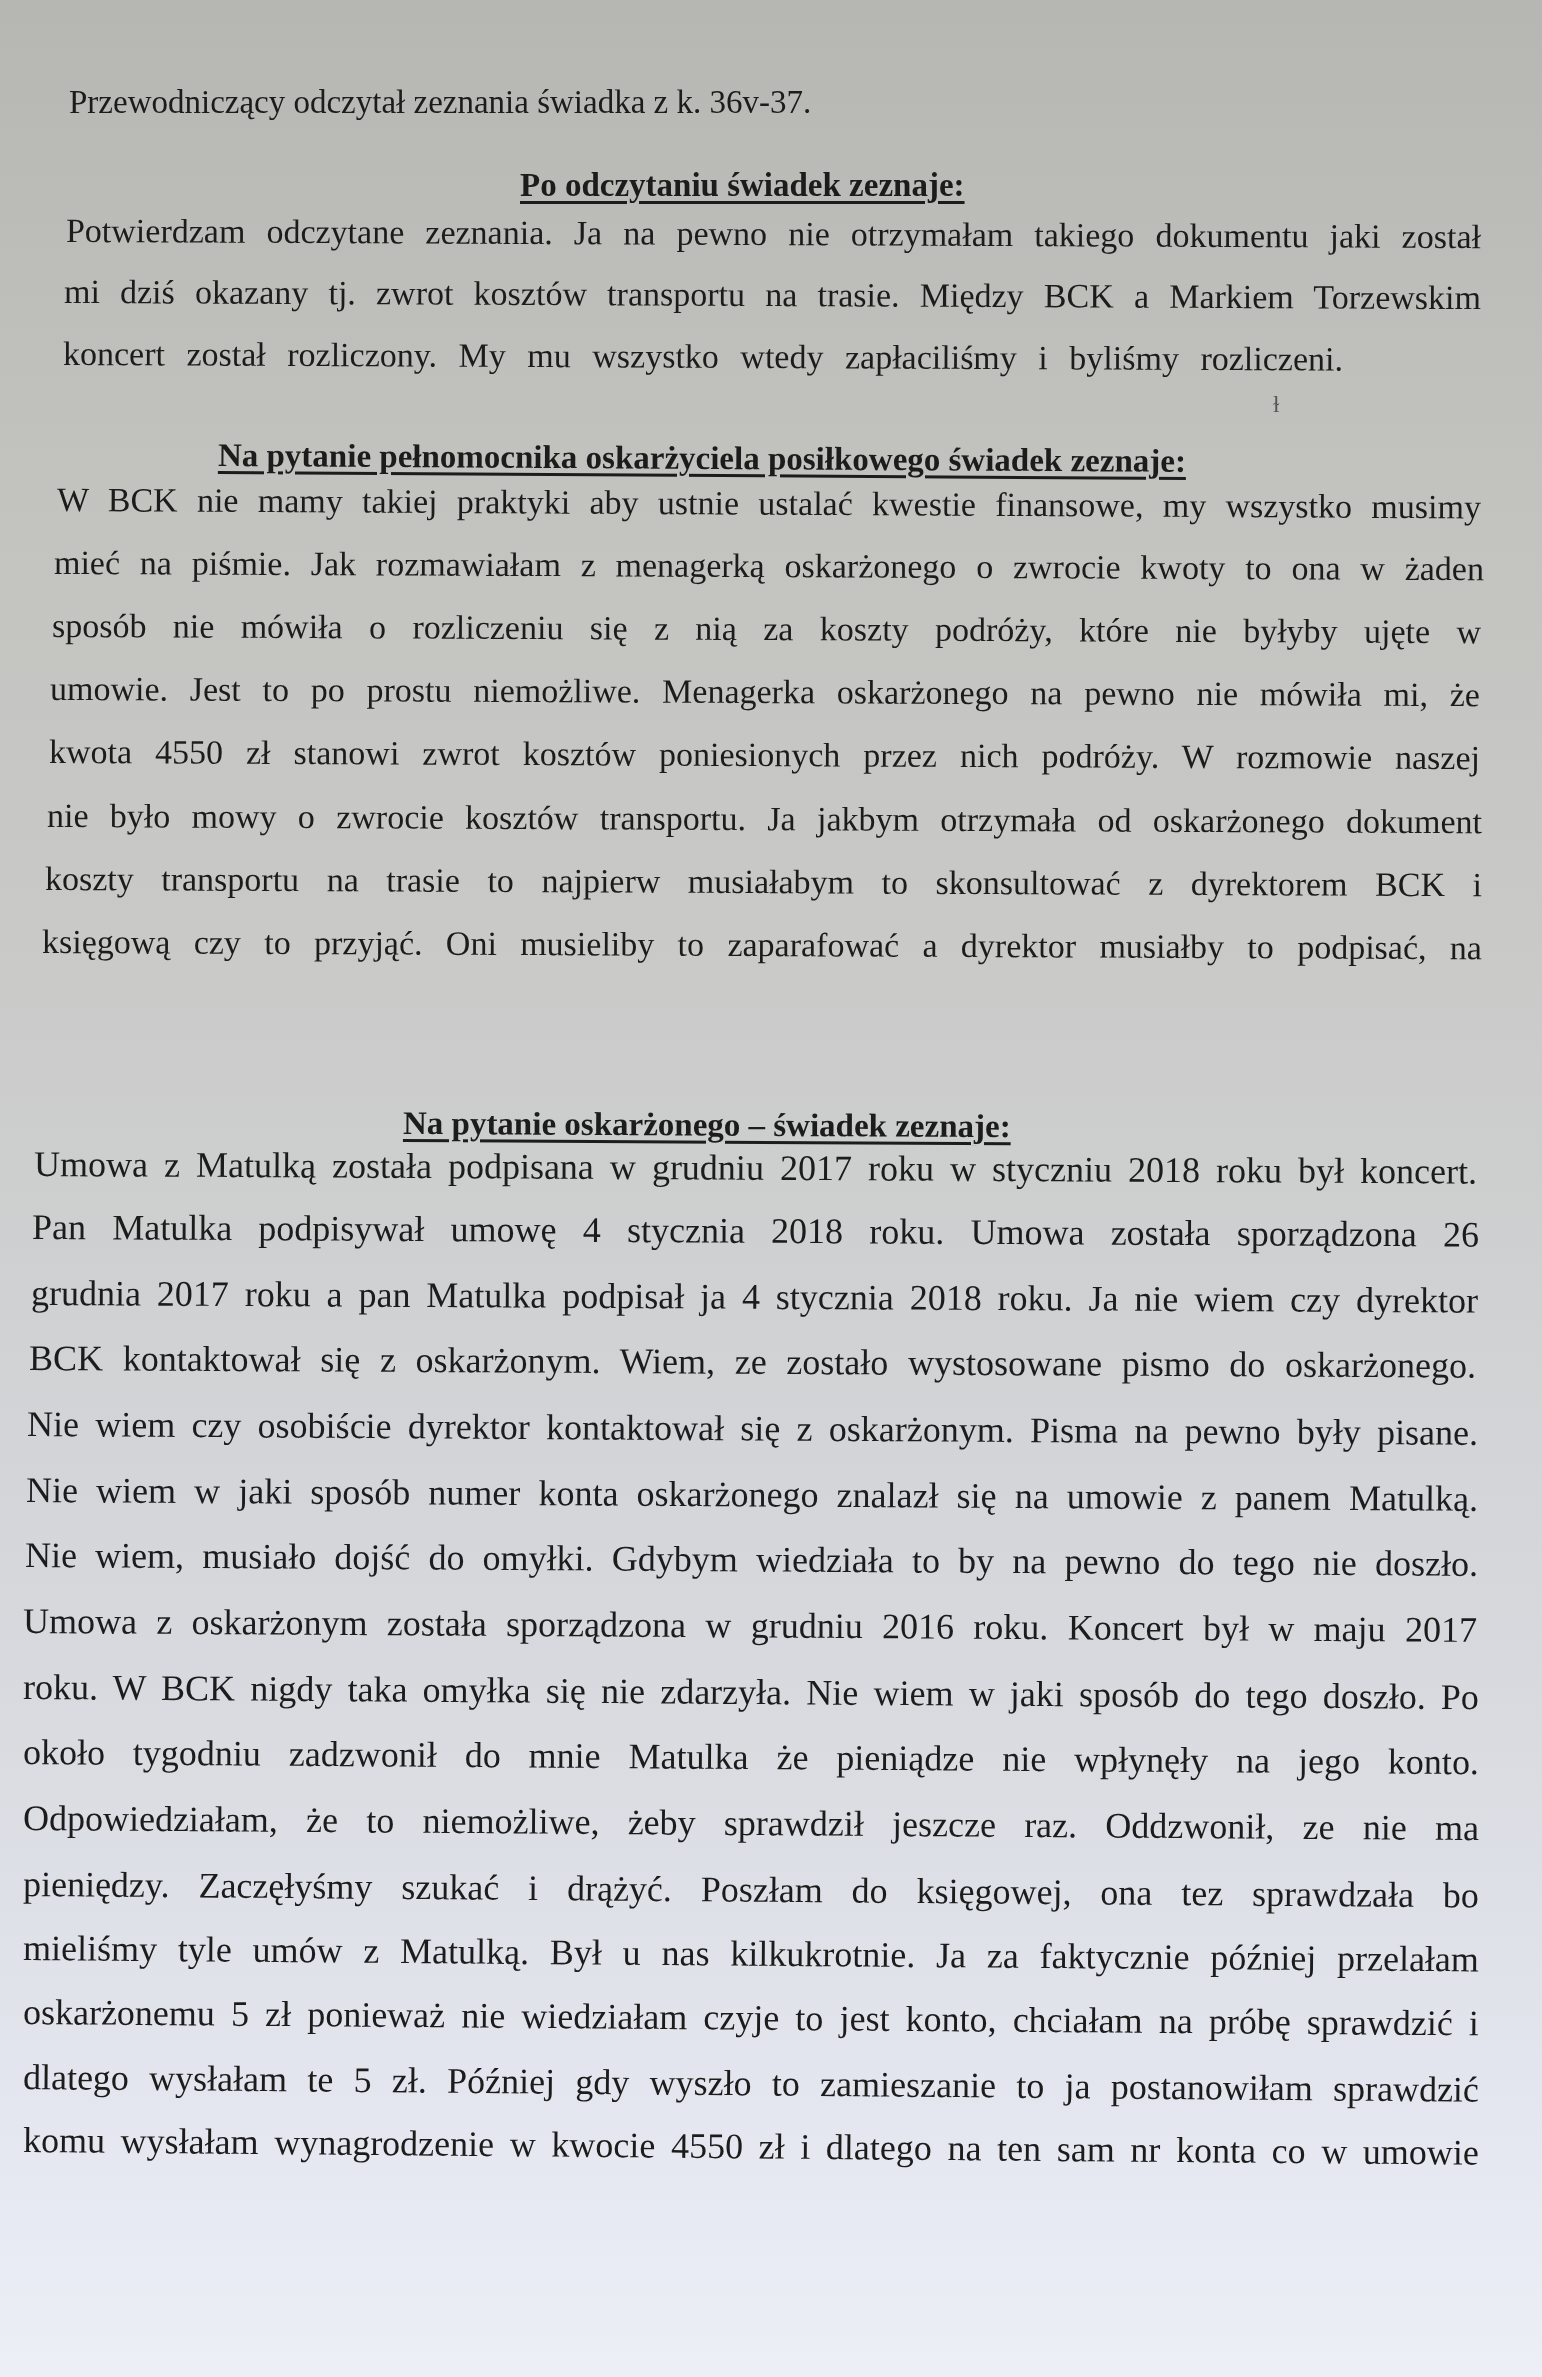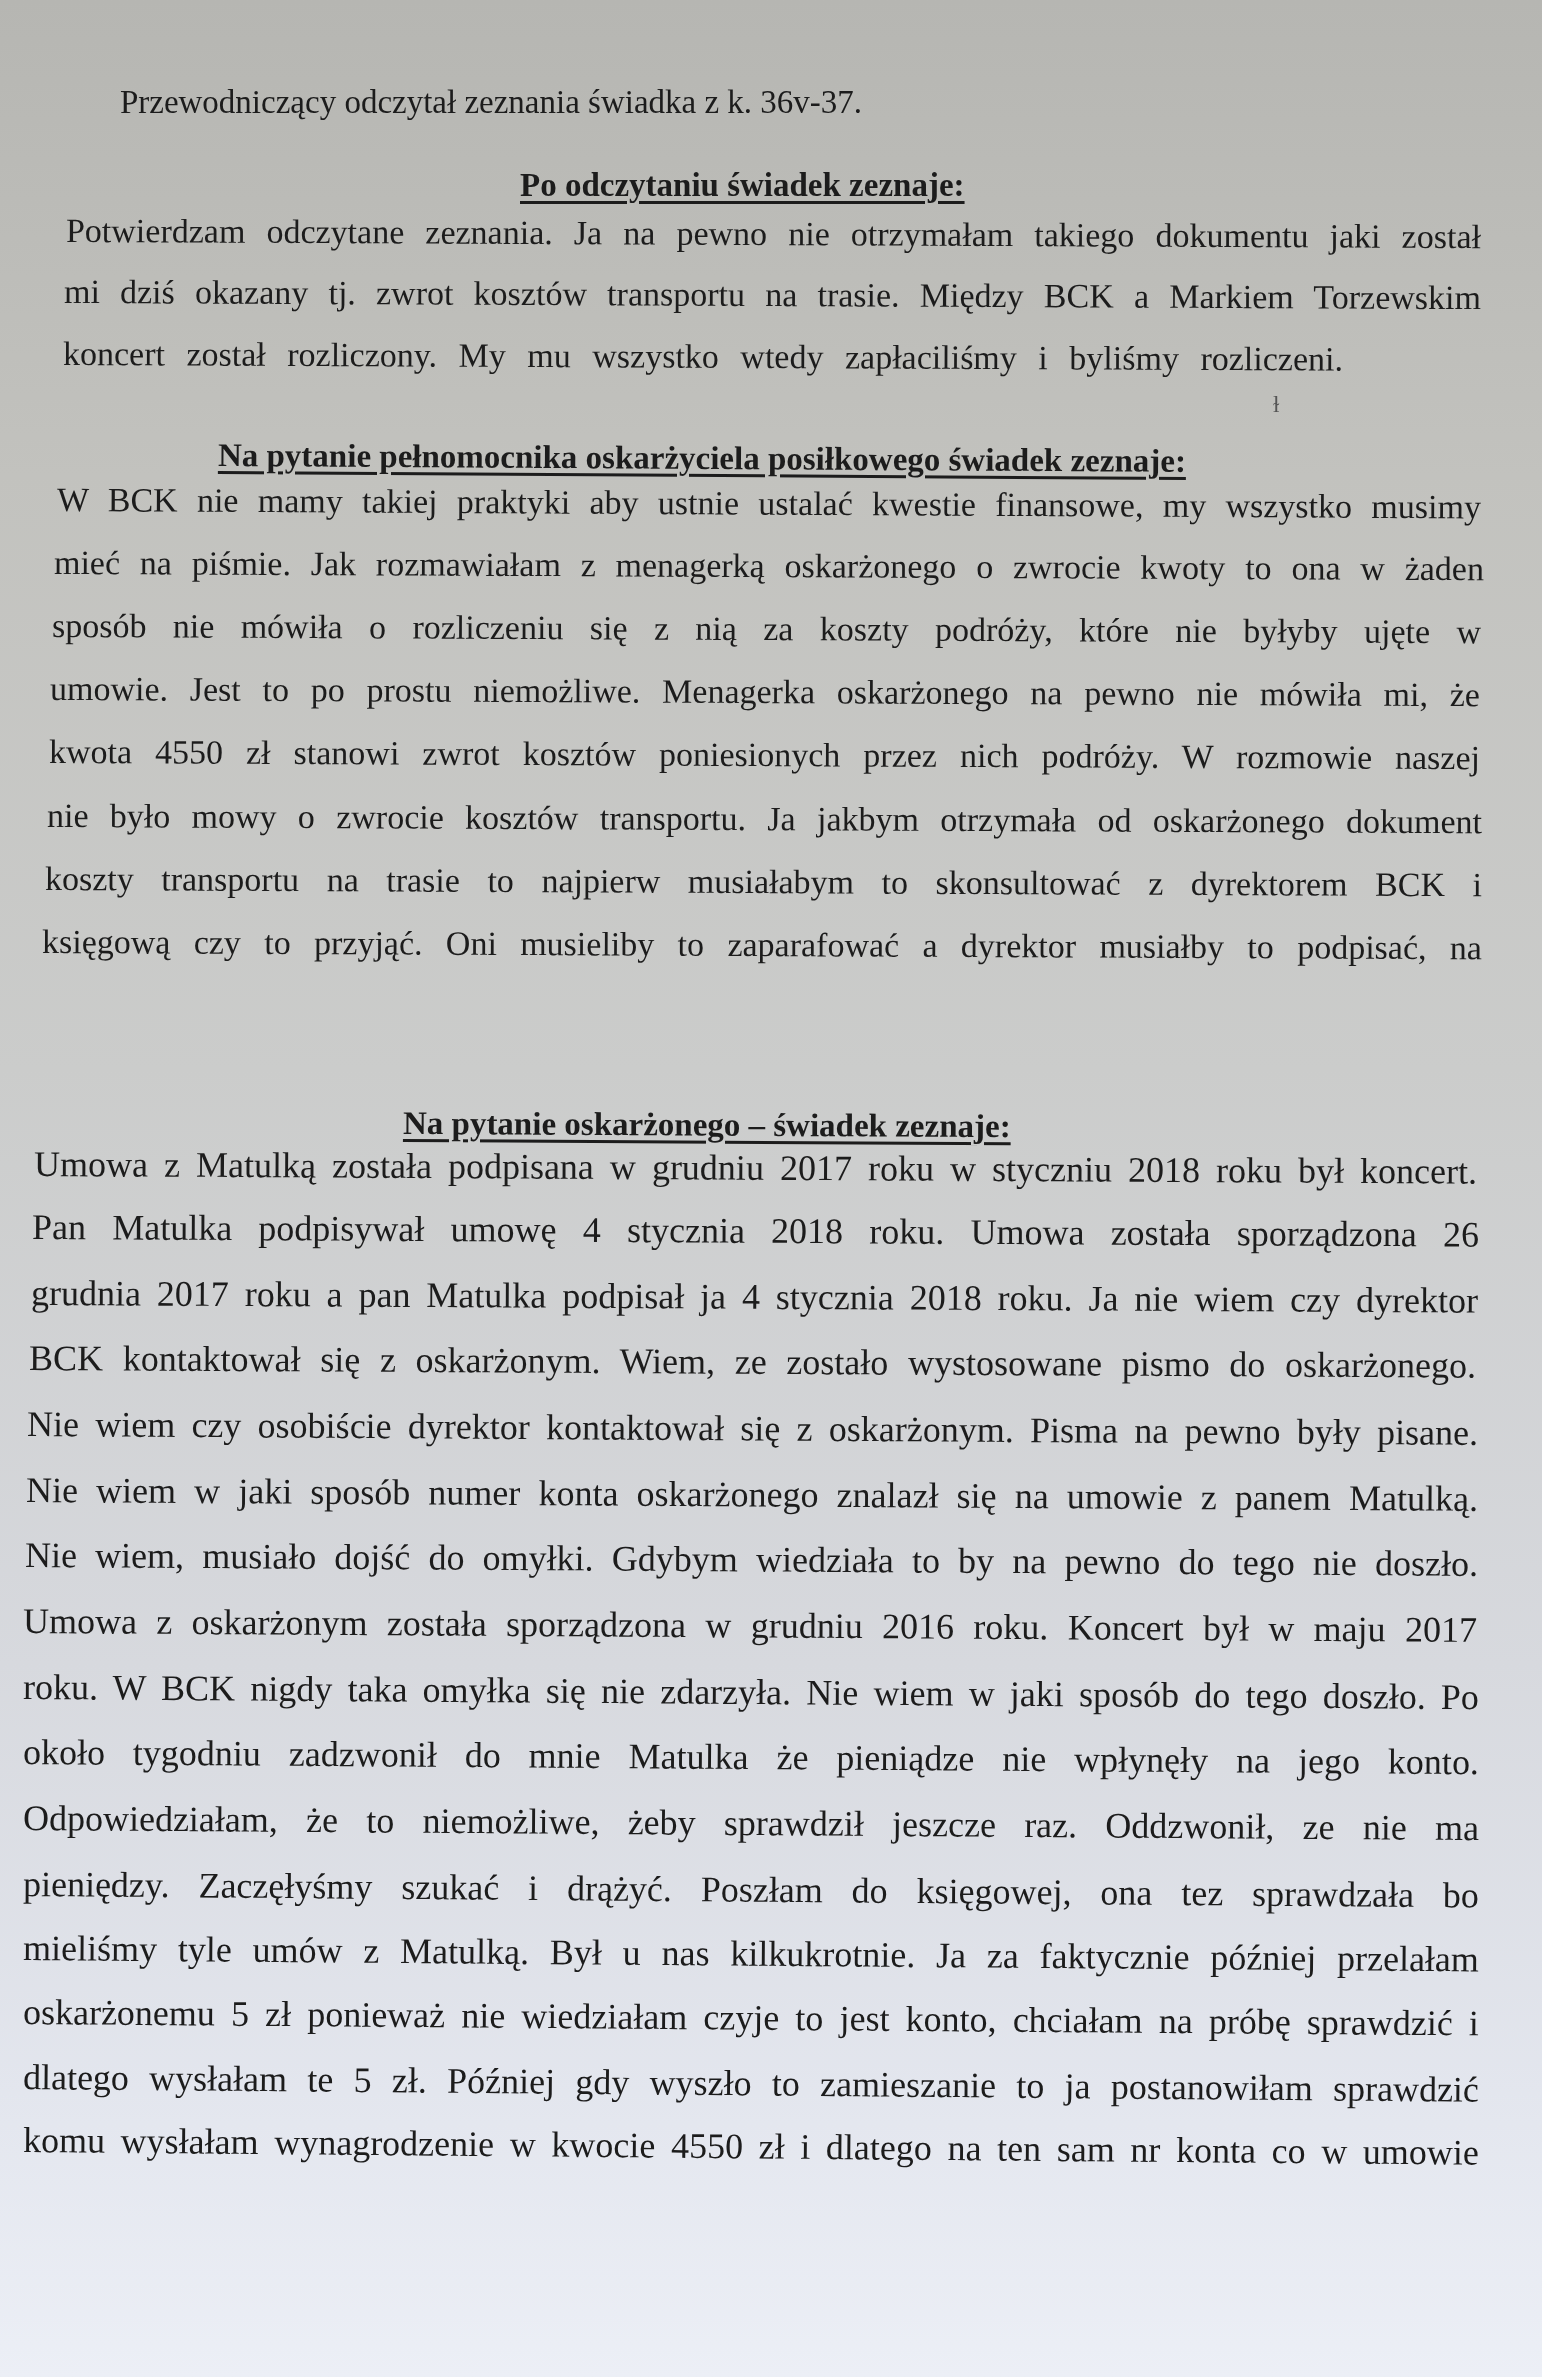--- a/index.html
+++ b/index.html
@@ -48,21 +48,21 @@
       position: absolute;
       font-size: 23.4px;
       color: #555;
     }
   </style>
 </head>
 <body>
 
 <div class="page">
 
-  <div class="line" style="left:69px; top:82px; width:844px; font-size:33px;text-align:center;">Przewodniczący odczytał zeznania świadka z k. 36v-37.</div>
+  <div class="line" style="left:69px; top:82px; width:844px; font-size:33px;">Przewodniczący odczytał zeznania świadka z k. 36v-37.</div>
 
   <div class="heading" style="left:520px; top:165px; width:510px;">Po odczytaniu świadek zeznaje:</div>
 
   <div class="line" style="left:66px; top:210px; width:1415px; transform:rotate(0.25deg);">
     <span class="justify">Potwierdzam odczytane zeznania. Ja na pewno nie otrzymałam takiego dokumentu jaki został</span>
   </div>
   <div class="line" style="left:64px; top:271px; width:1417px; transform:rotate(0.25deg);">
     <span class="justify">mi dziś okazany tj. zwrot kosztów transportu na trasie. Między BCK a Markiem Torzewskim</span>
   </div>
   <div class="line" style="left:63px; top:333px; width:1280px; transform:rotate(0.25deg);">

